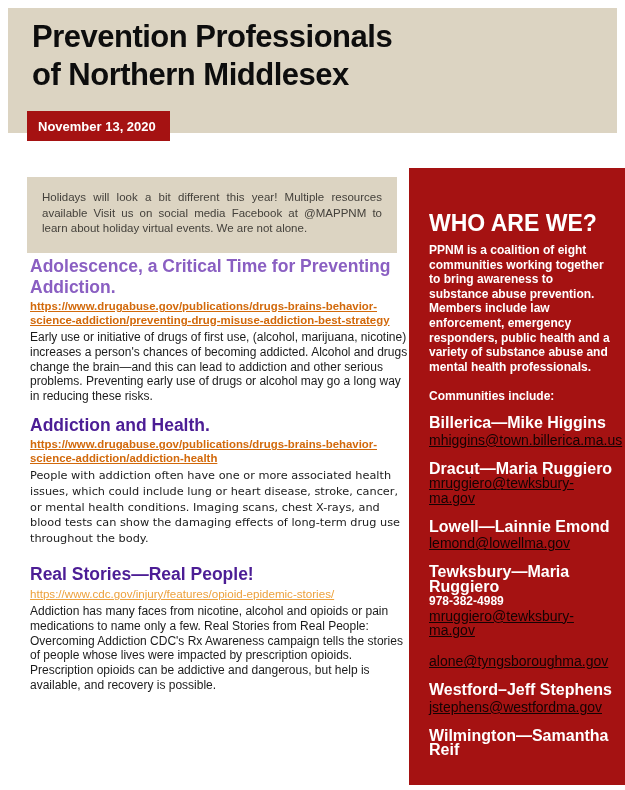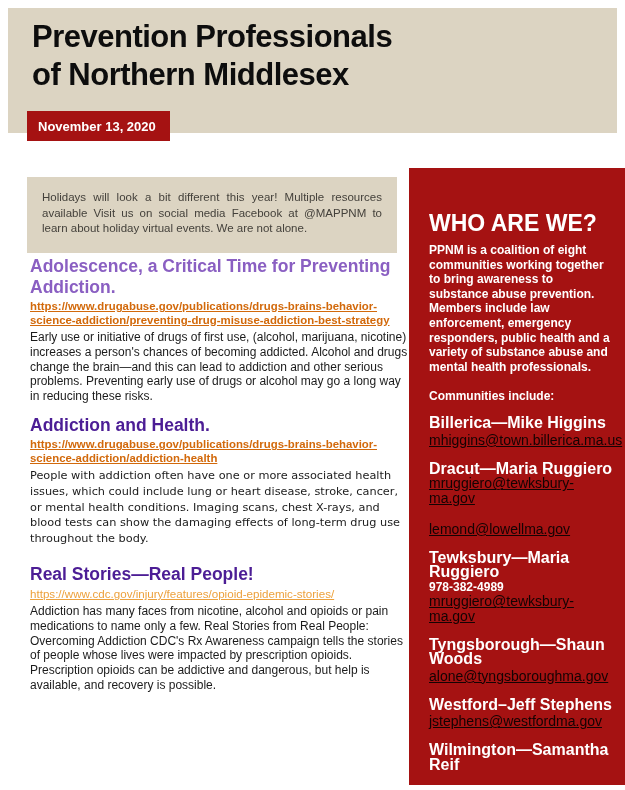--- a/index.html
+++ b/index.html
@@ -114,31 +114,31 @@
     <a class="contact-email" href="#">mhiggins@town.billerica.ma.us</a>
   </div>
 
 
   <div class="contact">
     <div class="contact-name">Dracut—Maria Ruggiero</div>
     <a class="contact-email" href="#">mruggiero@tewksbury-ma.gov</a>
   </div>
 
   <div class="contact">
+    <div class="contact-name">Lowell—Lainnie Emond</div>
     <a class="contact-email" href="#">lemond@lowellma.gov</a>
   </div>
 
   <div class="contact">
     <div class="contact-name">Tewksbury—Maria Ruggiero</div>
     <div class="contact-phone">978-382-4989</div>
     <a class="contact-email" href="#">mruggiero@tewksbury-ma.gov</a>
   </div>
 
   <div class="contact">
-    <div class="contact-name">Tyngsborough—Shaun Woods</div>
     <a class="contact-email" href="#">alone@tyngsboroughma.gov</a>
   </div>
 
   <div class="contact">
     <div class="contact-name">Westford–Jeff Stephens</div>
     <a class="contact-email" href="#">jstephens@westfordma.gov</a>
   </div>
 
   <div class="contact">
     <div class="contact-name">Wilmington—Samantha Reif</div>

